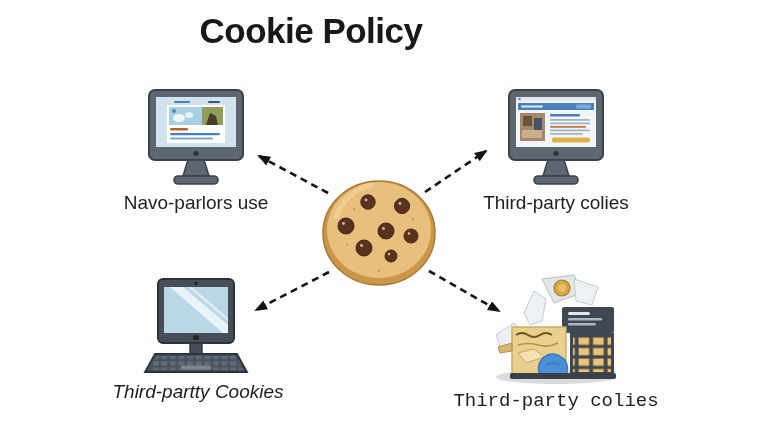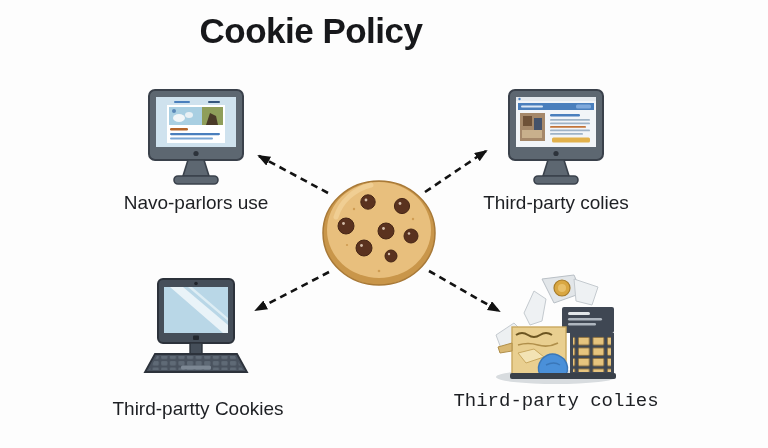--- a/index.html
+++ b/index.html
@@ -30,21 +30,21 @@
   .arrow-layer{position:absolute;left:0;top:0;width:768px;height:448px;}
   .node{position:absolute;width:190px;display:flex;flex-direction:column;align-items:center;}
   .node-tl{left:101px;top:88px;}
   .node-tr{left:461px;top:88px;}
   .node-bl{left:103px;top:277px;}
   .node-br{left:461px;top:273px;font-family:Liberation Mono, monospace;}
   .node-label{
     font-size:19px;color:var(--label-text);text-align:center;white-space:nowrap;
     margin-top:4px;line-height:22px;
   }
-  .node-bl .node-label{margin-top:21px;}
+  .node-bl .node-label{margin-top:4px;font-style:italic;}
   .node-br .node-label{margin-top:5px;}
   .cookie-wrap{position:absolute;left:321px;top:179px;width:116px;height:108px;}
 </style>
 </head>
 <body>
 
 <div class="canvas">
 
   <h1 class="title">Cookie Policy</h1>
 

